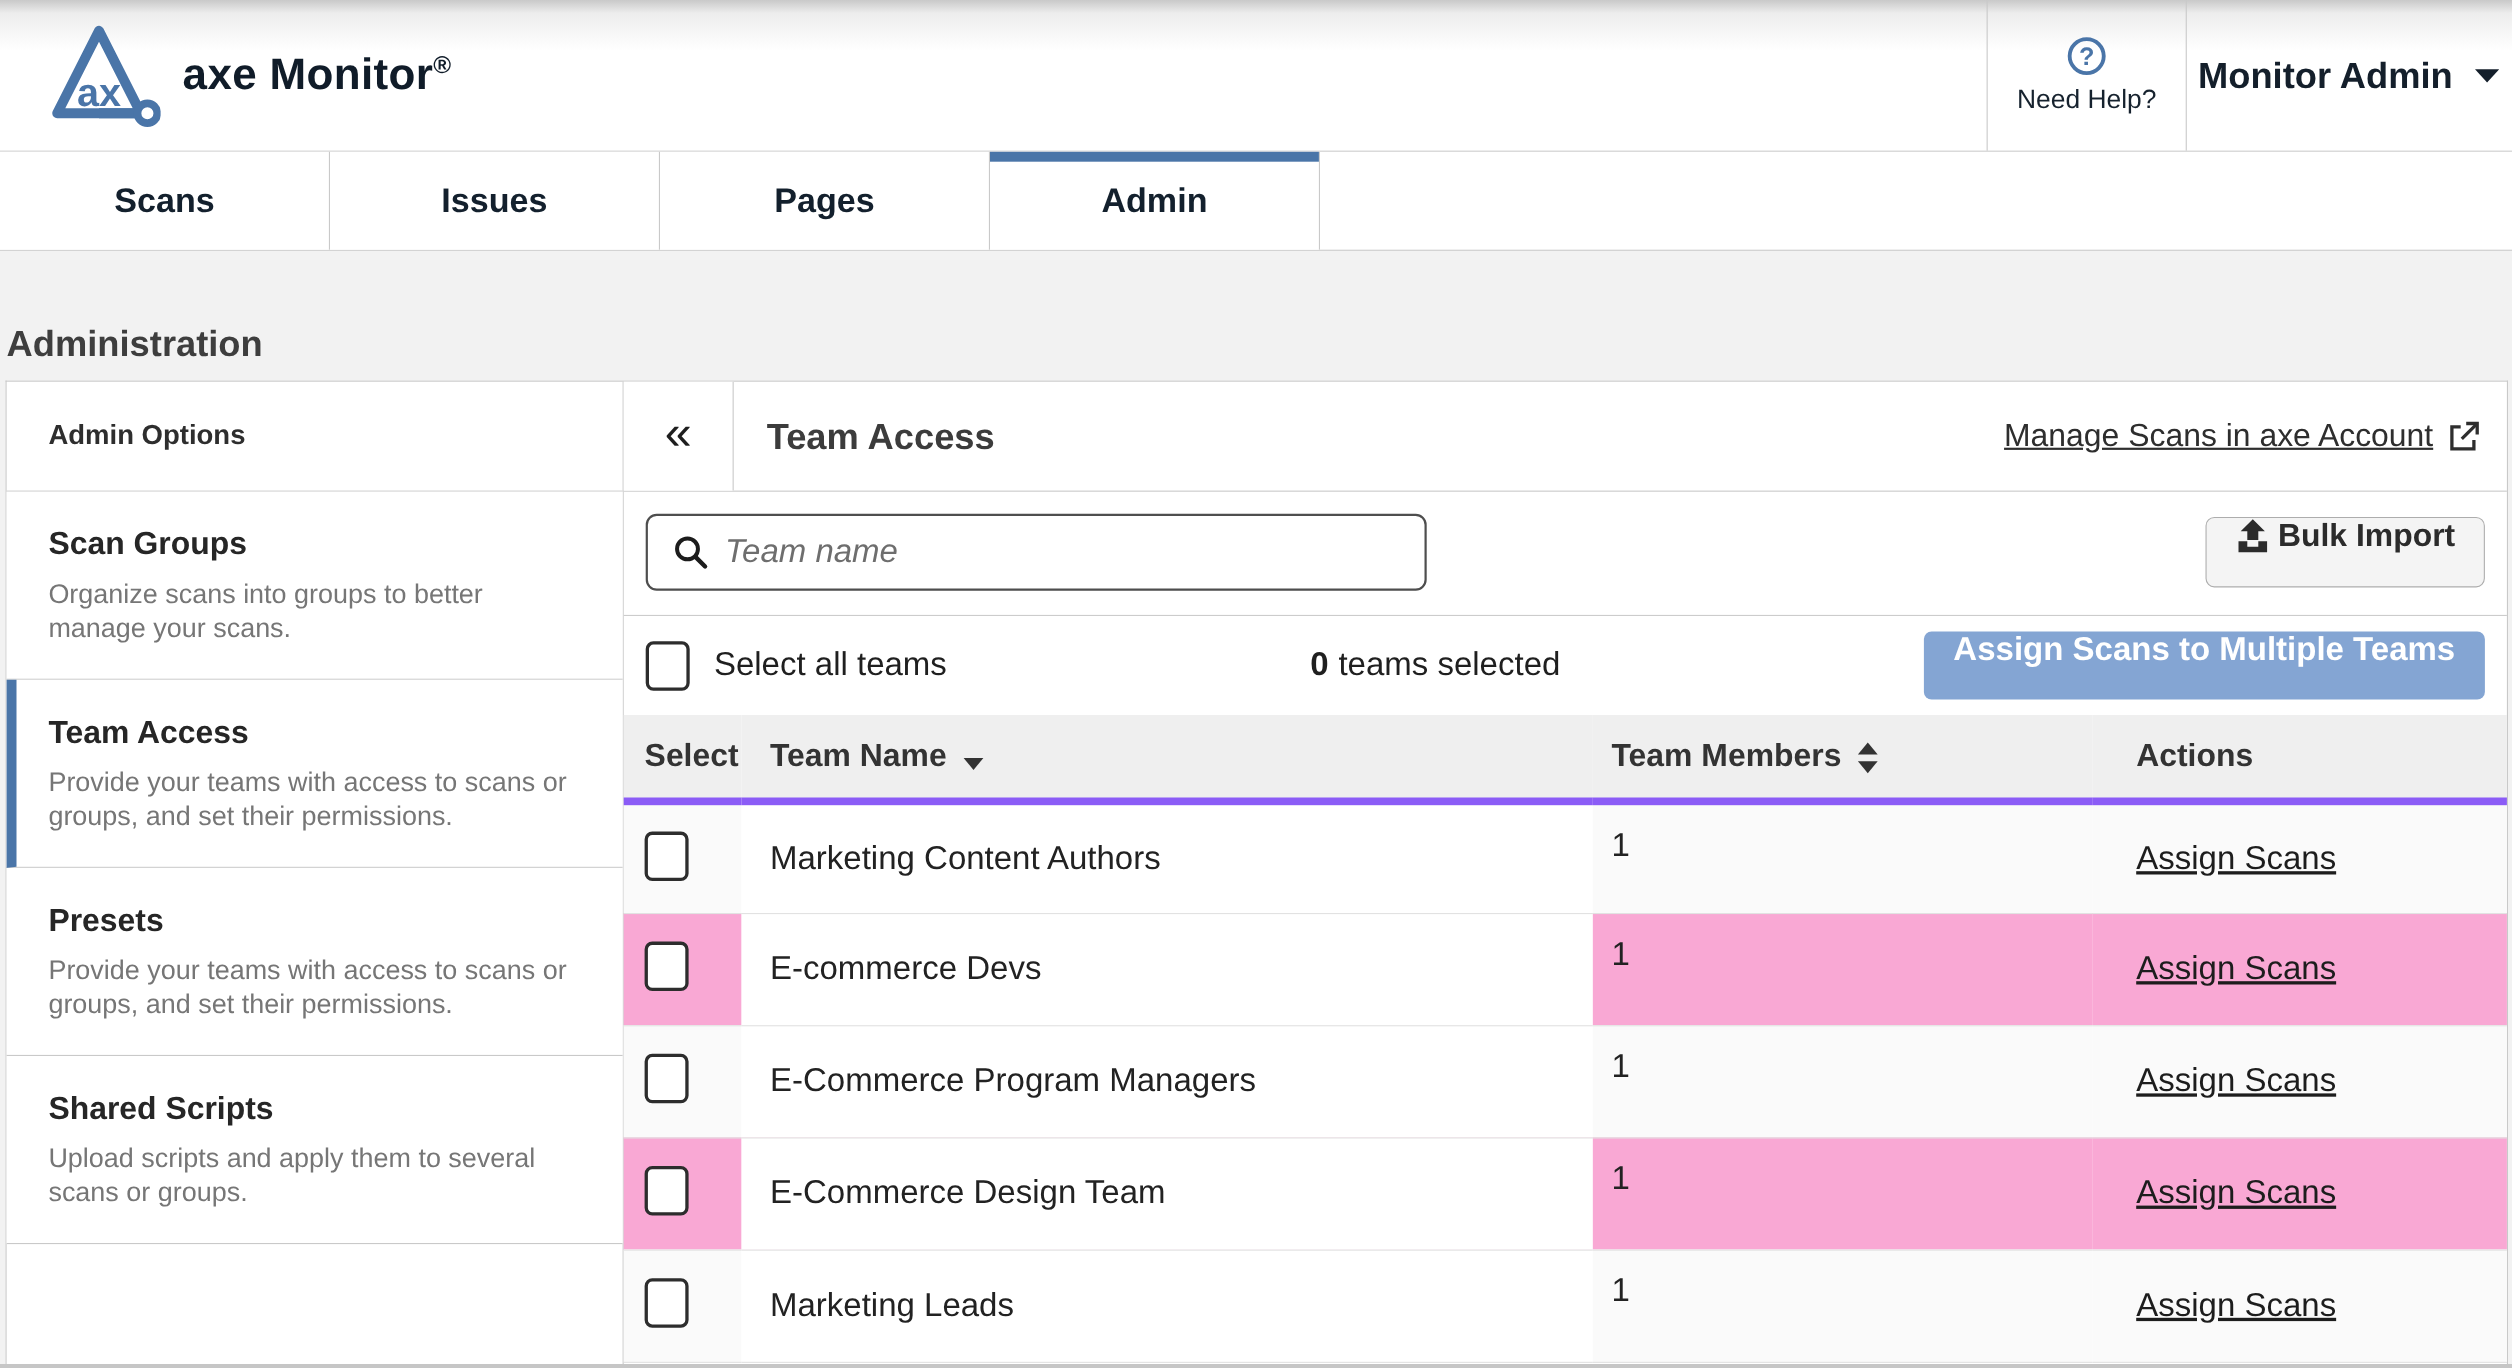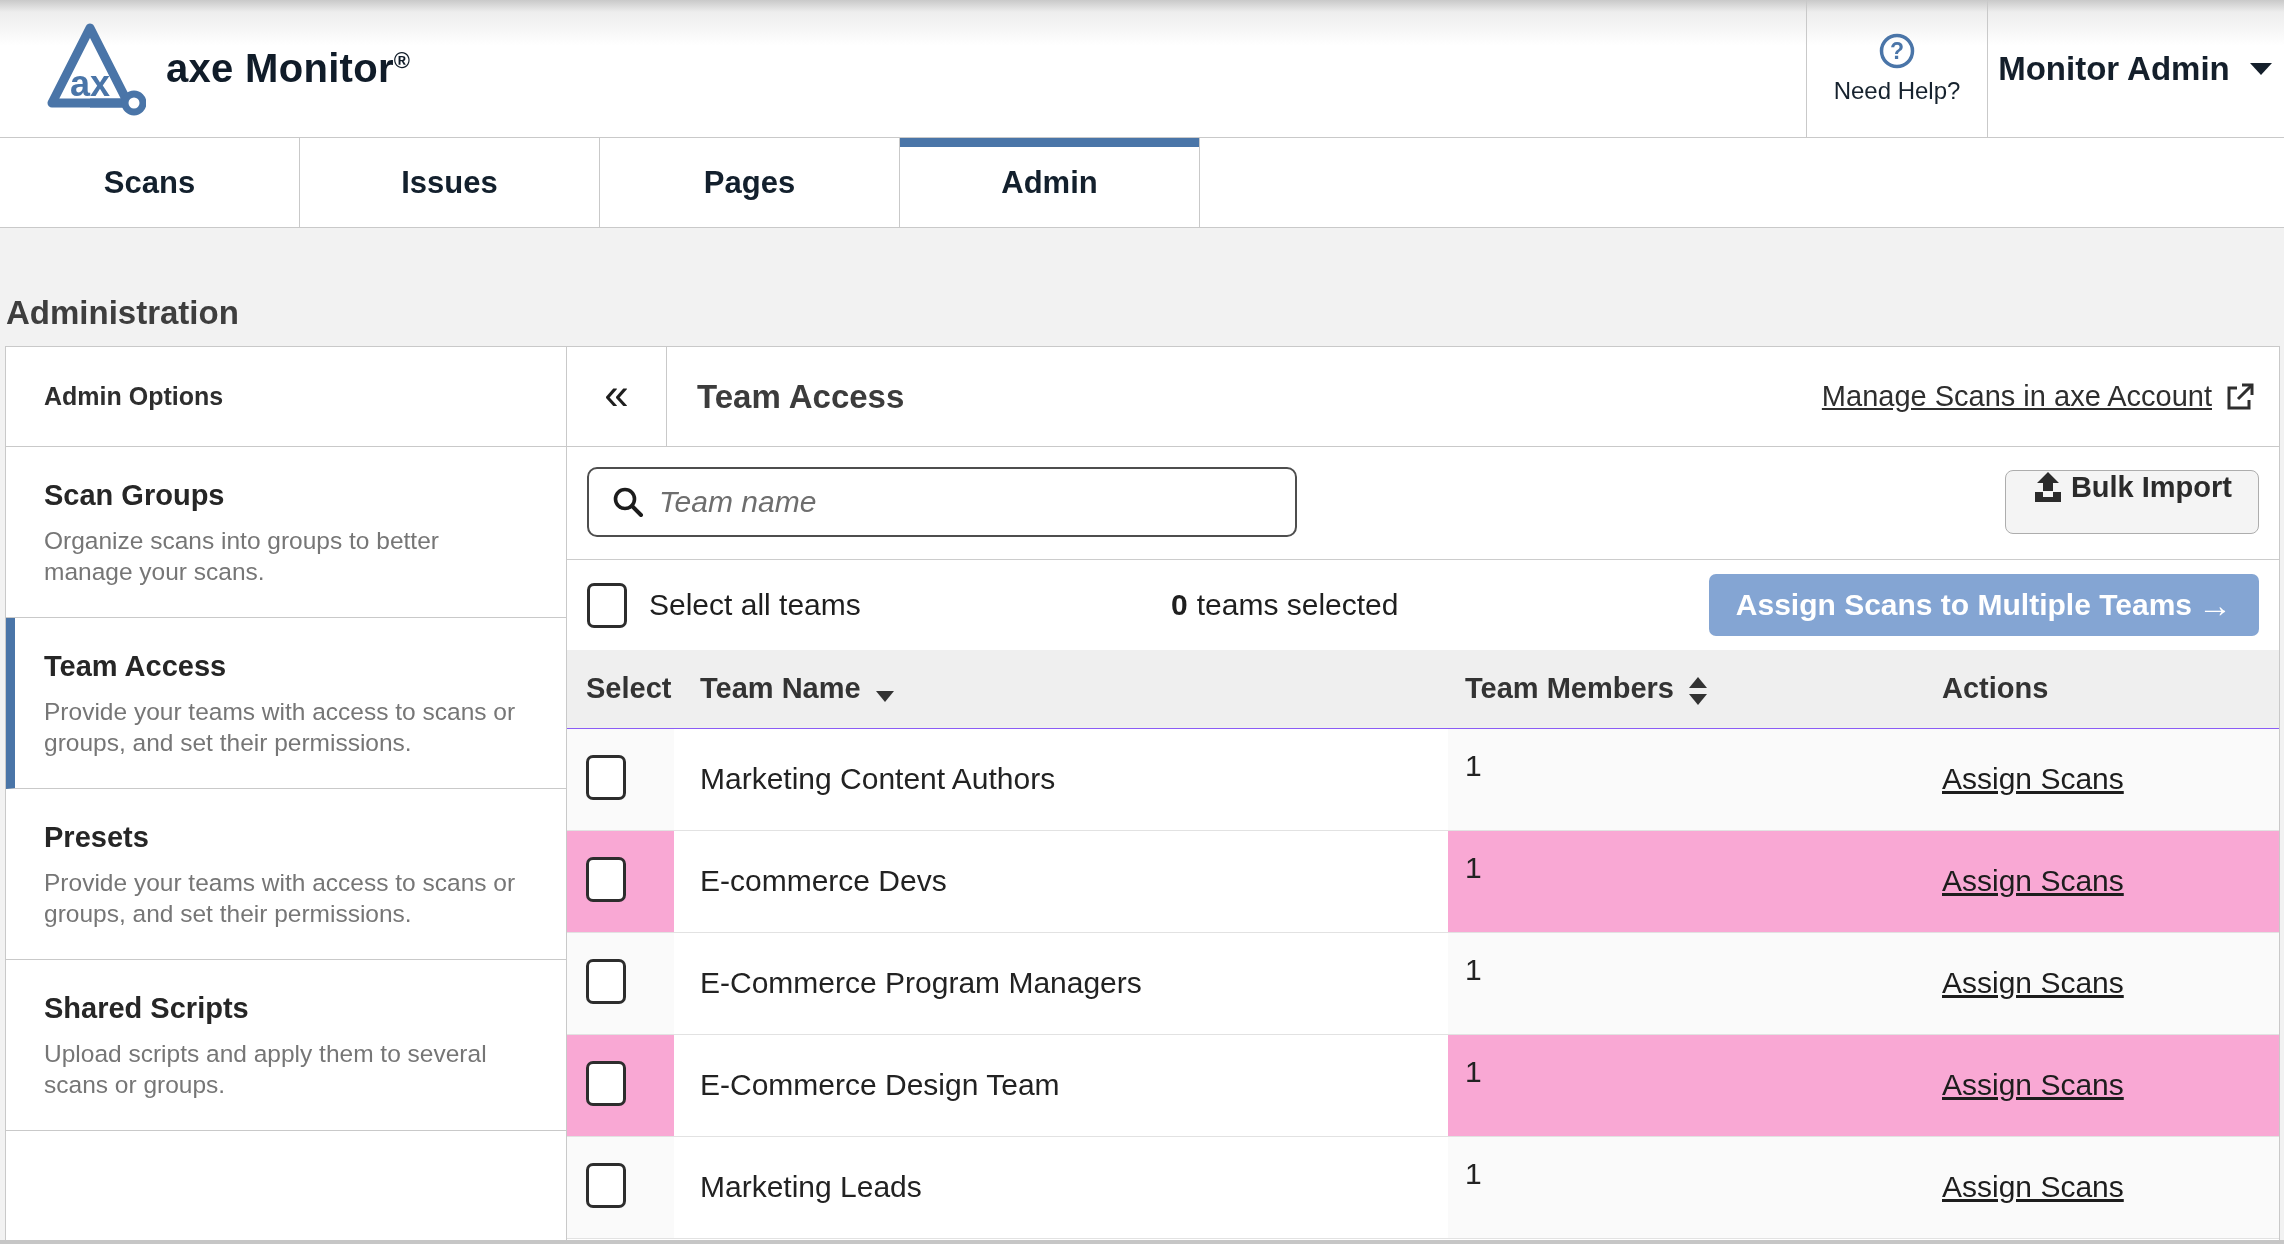--- a/index.html
+++ b/index.html
@@ -95,28 +95,28 @@
   .checkbox {
     width:40px; height:45px; border:3.5px solid #2d2d2d; border-radius:7px;
     background:#fff; cursor:pointer; flex-shrink:0; display:inline-block;
   }
   .select-all-label { margin-left:22px; font-size:30px; color:#1f1f1f; }
   .count-area { flex:1; text-align:center; font-size:30px; color:#1f1f1f; }
   .count-num { font-weight:bold; margin-right:9px; }
   .assign-btn {
     height:62px; padding:0 27px; border:none; border-radius:7px; background:#84a5d3;
     color:#fff; font-family:inherit; font-size:30px; font-weight:bold;
-    display:flex; align-items:center; gap:6px; cursor:pointer;
+    display:flex; align-items:center; gap:24px; cursor:pointer;flex-direction:column;
   }
   .assign-arrow { font-weight:normal; font-size:34px; line-height:1; }
 
   
   .team-table { margin:0 -20px; width:calc(100% + 40px); border-collapse:collapse; table-layout:fixed; }
   .team-table thead tr { background:#efefef; height:78px; }
-  .team-table th { text-align:left; font-size:29px; font-weight:bold; color:#333; border-bottom:1px solid #8b5cf6;margin-top:45px; }
+  .team-table th { text-align:left; font-size:29px; font-weight:bold; color:#333; border-bottom:7px solid #8b5cf6;margin-top:45px; }
   .col-select { width:107px; } .col-name { width:774px; } .col-members { width:454px; }
   .h-select, .cell-select { padding-left:19px; }
   .h-name,   .cell-name   { padding-left:26px; }
   .h-members, .cell-members { padding-left:17px; }
   .h-actions, .cell-actions { padding-left:40px; }
   .th-inner { display:inline-flex; align-items:center; }
   .sort-down { margin-left:13px; transform:translateY(7px); }
   .sort-both { margin-left:13px; transform:translateY(2px); }
   .team-table tbody tr { height:102px; background:#f9a8d4; border-bottom:1px solid #e2e2e2; }
   .team-table tbody tr:nth-child(odd) { background:#fafafa; }

